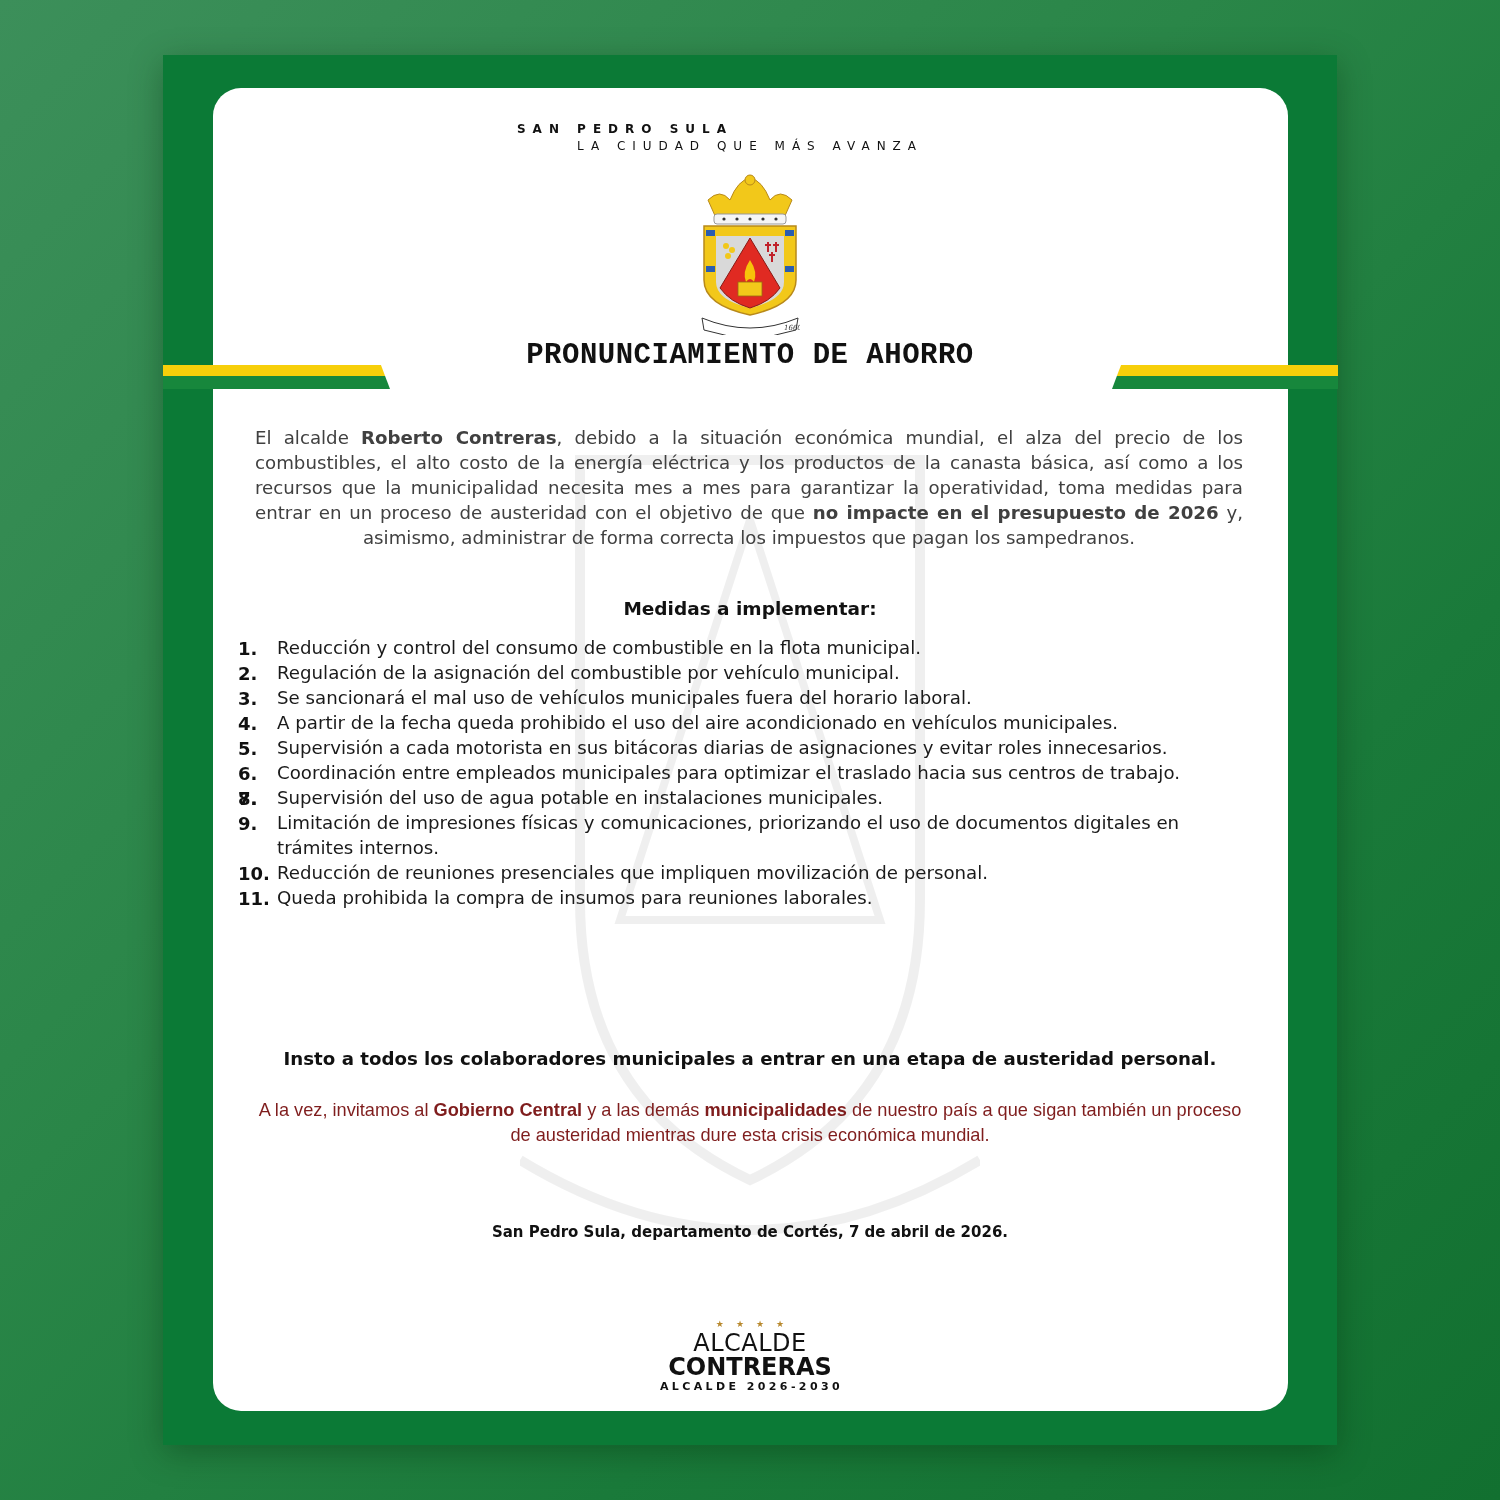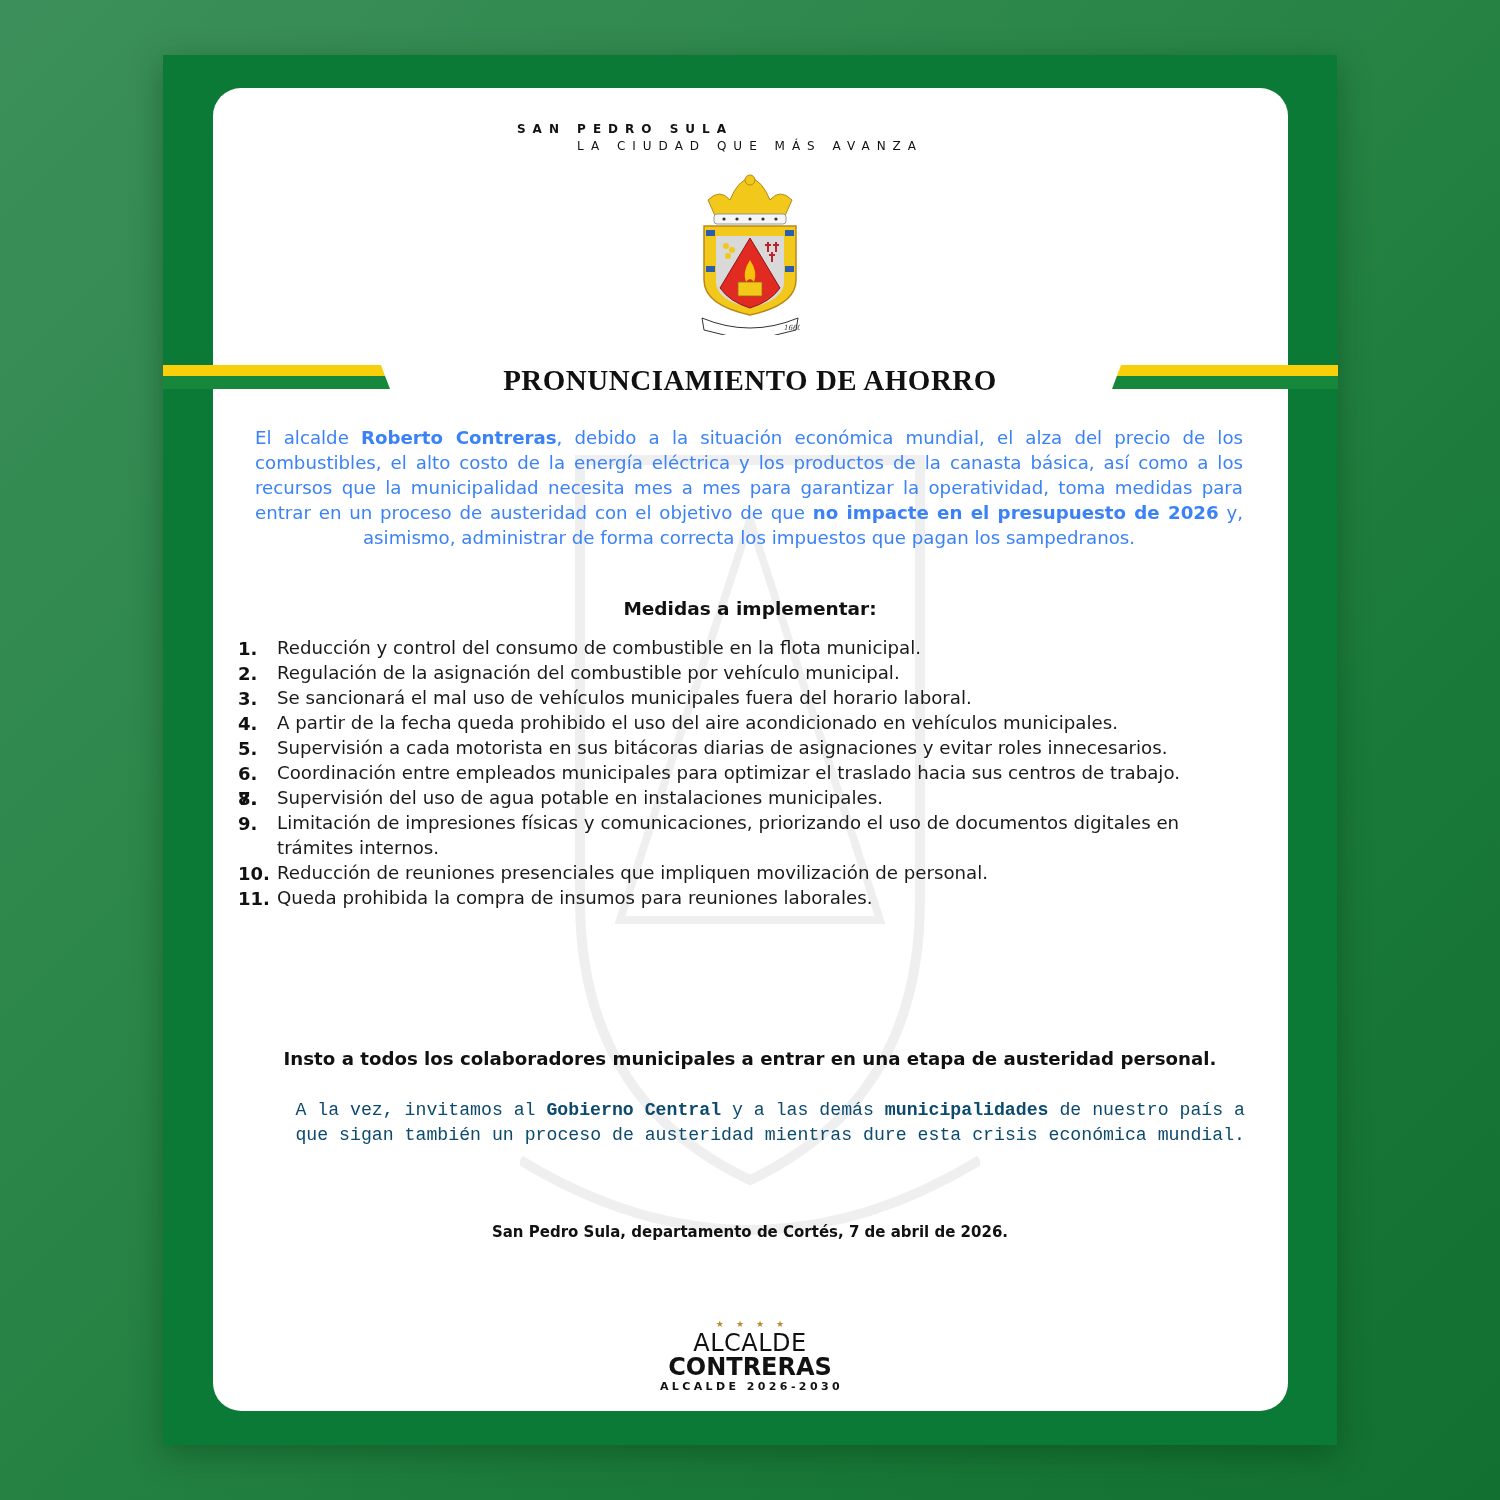--- a/index.html
+++ b/index.html
@@ -30,46 +30,46 @@
       font-family:"DejaVu Sans", sans-serif; font-size:12px;
       letter-spacing:7px; color:#111;
     }
     .crest { position:absolute; left:700px; top:170px; width:100px; height:165px; }
     .band { position:absolute; top:365px; height:24px; }
     .band .y { position:absolute; left:0; right:0; top:0; height:11px; background:#f7cf0a; }
     .band .g { position:absolute; left:0; right:0; top:11px; height:13px; background:#17873c; }
     .band-left { left:163px; width:227px; clip-path: polygon(0 0, 96% 0, 100% 100%, 0 100%); filter: drop-shadow(0 6px 4px rgba(0,0,0,0.2)); }
     .band-right { left:1112px; width:226px; clip-path: polygon(4% 0, 100% 0, 100% 100%, 0 100%); filter: drop-shadow(0 6px 4px rgba(0,0,0,0.2)); }
     .title {
-      position:absolute; left:0; width:1500px; top:364px; text-align:center;
-      font-family:Liberation Serif, serif; font-weight:bold; font-size:29px; color:#111; letter-spacing:0.5px;
+      position:absolute; left:0; width:1500px; top:339px; text-align:center;
+      font-family:Liberation Mono, monospace; font-weight:bold; font-size:29px; color:#111; letter-spacing:0.5px;
     }
     .intro {
       position:absolute; left:255px; width:988px; top:425px;
-      font-family:"DejaVu Sans", sans-serif; font-size:18.2px; line-height:25px; color:#3b82f6;
+      font-family:"DejaVu Sans", sans-serif; font-size:18.2px; line-height:25px; color:#404040;
       text-align:justify; text-align-last:center;
     }
     .intro b { font-weight:bold; }
     .medidas-heading {
       position:absolute; left:0; width:1500px; top:598px; text-align:center;
       font-family:"DejaVu Sans", sans-serif; font-weight:bold; font-size:18.5px; color:#111;
     }
     .measures { position:absolute; left:238px; top:635px; width:1030px; margin:0; padding:0; list-style:none; }
     .measure {
       position:relative; padding-left:39px; font-family:"DejaVu Sans", sans-serif;
       font-size:18.2px; line-height:25px; color:#1a1a1a;
     }
     .measure .num { position:absolute; left:0; top:1px; font-weight:bold; font-size:18px; color:#111; }
     .call {
       position:absolute; left:0; width:1500px; top:1048px; text-align:center;
       font-family:"DejaVu Sans", sans-serif; font-weight:bold; font-size:18.2px; color:#111;
     }
     .invite {
-      position:absolute; left:255px; width:990px; top:1098px; text-align:right;
-      font-family:Liberation Mono, monospace; font-size:18.2px; line-height:25px; color:#0c4a6e;
+      position:absolute; left:255px; width:990px; top:1098px; text-align:center;
+      font-family:Liberation Sans, sans-serif; font-size:18.2px; line-height:25px; color:#7f1d1d;
     }
     .invite b { font-weight:bold; }
     .place {
       position:absolute; left:0; width:1500px; top:1223px; text-align:center;
       font-family:"DejaVu Sans", sans-serif; font-weight:bold; font-size:15px; color:#111;
     }
     .sig { position:absolute; left:640px; top:1318px; width:220px; text-align:center; }
     .stars { font-size:9px; color:#b8892e; letter-spacing:12px; height:12px; line-height:12px; padding-left:12px; }
     .sig-first { font-family:"DejaVu Sans", sans-serif; font-size:24px; line-height:24px; color:#111; letter-spacing:0.5px; margin-top:1px; }
     .sig-last { font-family:"DejaVu Sans", sans-serif; font-weight:bold; font-size:24px; line-height:24px; color:#111; }

